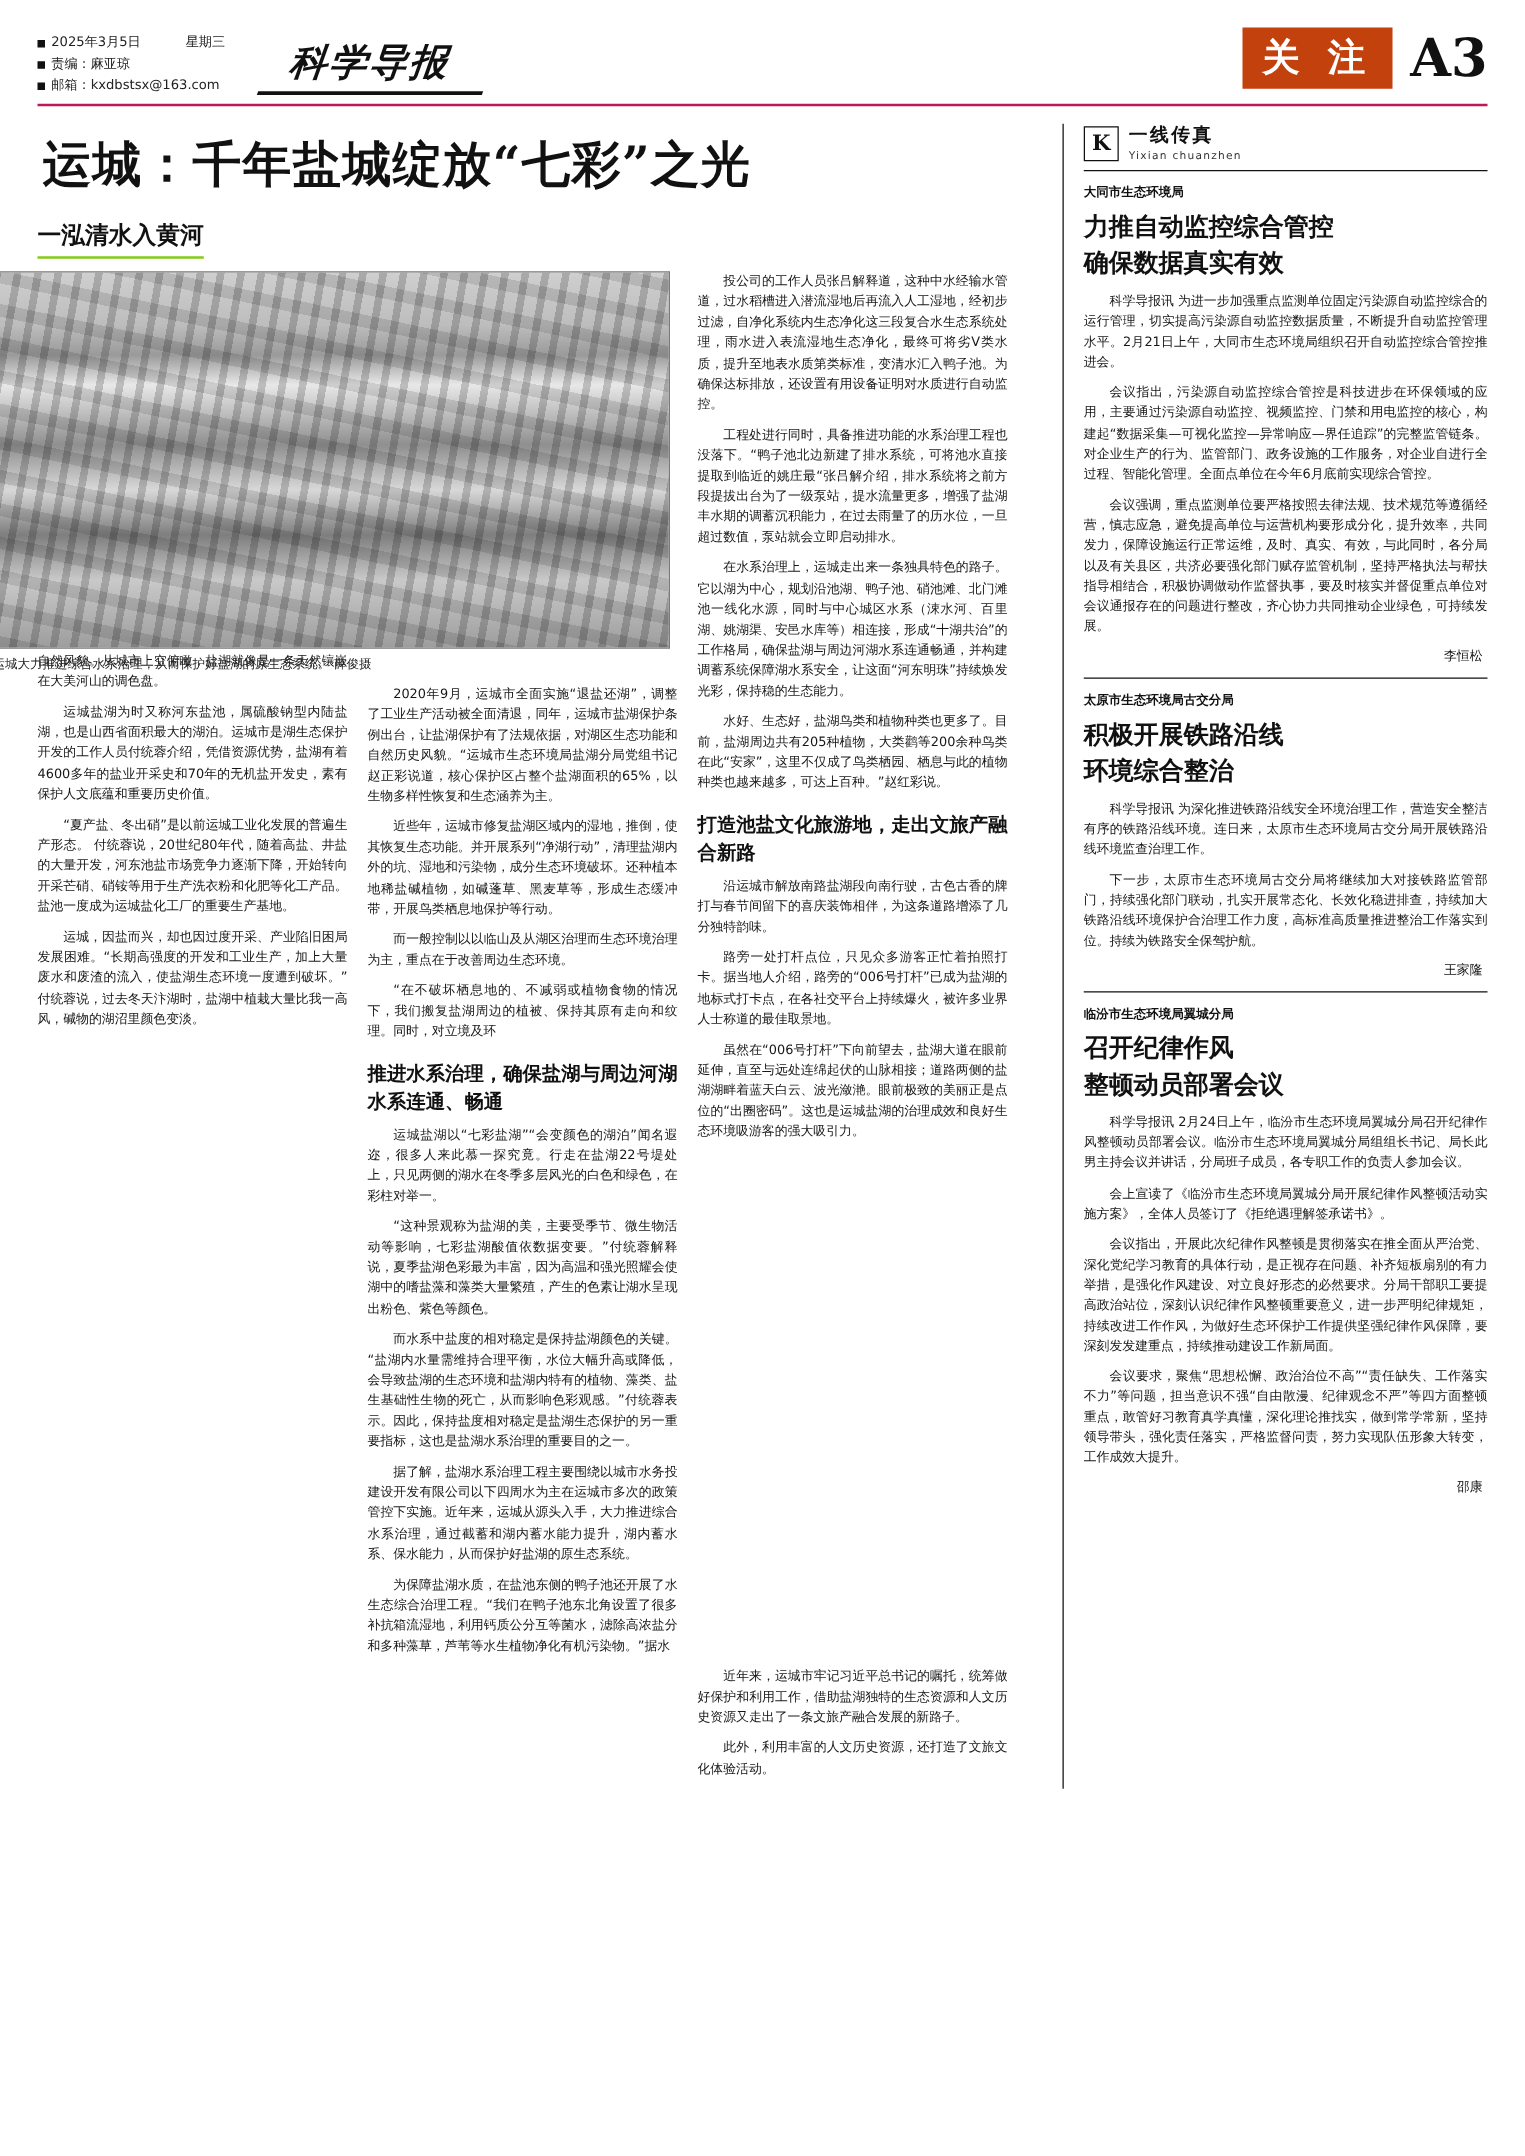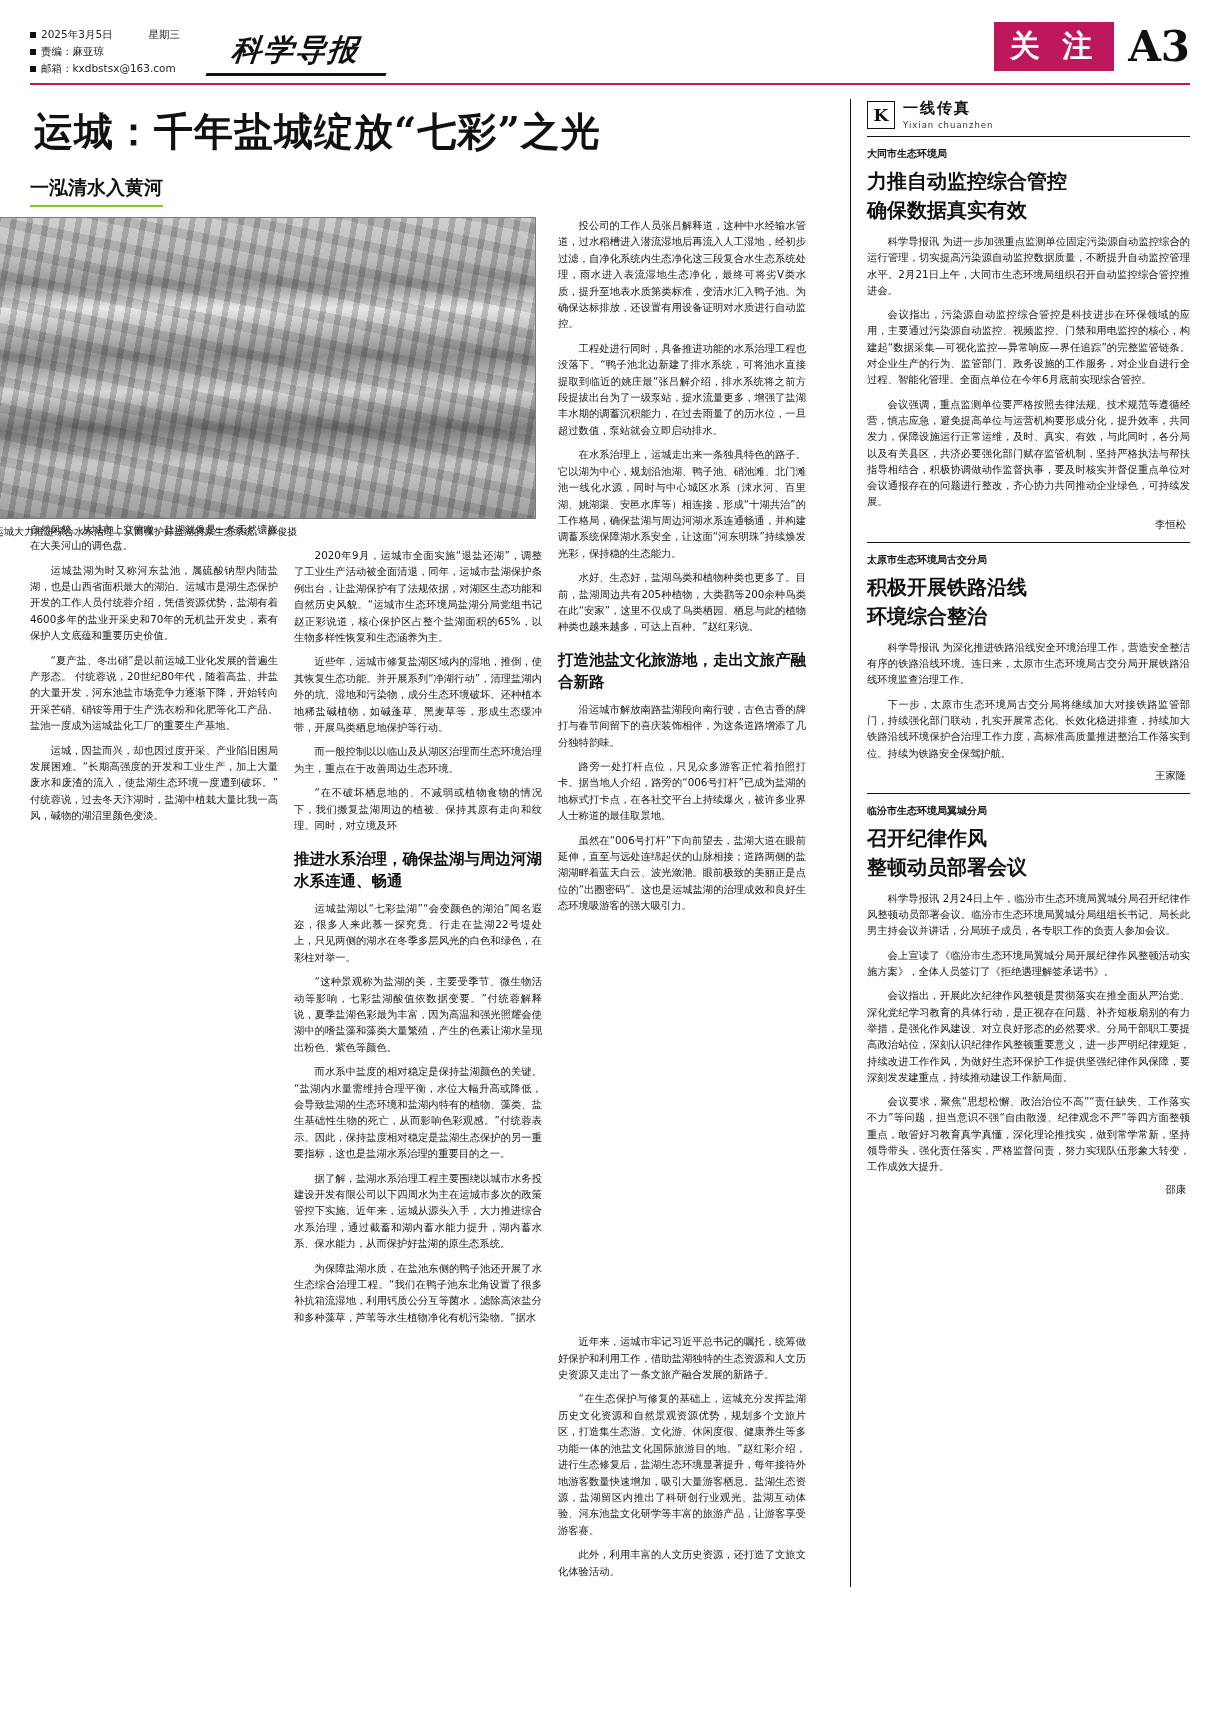--- a/index.html
+++ b/index.html
@@ -14,21 +14,21 @@
   .masthead{display:flex;align-items:flex-start;justify-content:space-between;border-bottom:2px solid #be185d;padding-bottom:6px;text-align:center;}
   .mast-left{display:flex;align-items:flex-start;gap:26px;}
   .mast-meta{font-size:10.5px;line-height:17px;color:#222;padding-top:4px;}
   .mast-meta div{display:flex;align-items:center;gap:5px;white-space:nowrap;}
   .sq{width:6px;height:6px;background:#111;display:inline-block;}
   .mast-meta .sp{display:inline-block;width:26px;}
   .logo{font-family:"DejaVu Serif","Liberation Serif",serif;font-size:30px;font-weight:700;letter-spacing:2px;padding-top:8px;
         font-style:italic;transform:skewX(-6deg);}
   .logo-underline{height:3px;background:#111;width:180px;margin-top:2px;transform:skewX(-20deg);}
   .mast-right{display:flex;align-items:center;gap:14px;}
-  .guanzhu{background:#be185d;color:#fff;font-size:30px;font-weight:700;padding:4px 16px;letter-spacing:6px;
+  .guanzhu{background:#c2410c;color:#fff;font-size:30px;font-weight:700;padding:4px 16px;letter-spacing:6px;
            font-family:"DejaVu Serif","Liberation Serif",serif;}
   .pageno{font-size:42px;font-weight:700;font-family:"DejaVu Serif","Liberation Serif",serif;}
 
   
   .body-grid{display:flex;gap:0;margin-top:14px;}
   .left-col{width:820px;padding-right:18px;box-sizing:border-box;}
   .right-col{width:340px;border-left:1px solid #111;padding-left:16px;box-sizing:border-box;}
 
   .headline{font-family:"DejaVu Serif","Liberation Serif",serif;font-size:39px;font-weight:700;letter-spacing:1px;
             margin:6px 0 16px 4px;}
@@ -142,21 +142,20 @@
           <div class="sec-title">打造池盐文化旅游地，走出文旅产融合新路</div>
           <p>沿运城市解放南路盐湖段向南行驶，古色古香的牌打与春节间留下的喜庆装饰相伴，为这条道路增添了几分独特韵味。</p>
           <p>路旁一处打杆点位，只见众多游客正忙着拍照打卡。据当地人介绍，路旁的“006号打杆”已成为盐湖的地标式打卡点，在各社交平台上持续爆火，被许多业界人士称道的最佳取景地。</p>
           <p>虽然在“006号打杆”下向前望去，盐湖大道在眼前延伸，直至与远处连绵起伏的山脉相接；道路两侧的盐湖湖畔着蓝天白云、波光潋滟。眼前极致的美丽正是点位的“出圈密码”。这也是运城盐湖的治理成效和良好生态环境吸游客的强大吸引力。</p>
         </div>
       </div>
 
       <div class="cols3" style="margin-top:0">
         <div class="col" style="margin-left:528px">
           <p>近年来，运城市牢记习近平总书记的嘱托，统筹做好保护和利用工作，借助盐湖独特的生态资源和人文历史资源又走出了一条文旅产融合发展的新路子。</p>
-          <p>“在生态保护与修复的基础上，运城充分发挥盐湖历史文化资源和自然景观资源优势，规划多个文旅片区，打造集生态游、文化游、休闲度假、健康养生等多功能一体的池盐文化国际旅游目的地。”赵红彩介绍，进行生态修复后，盐湖生态环境显著提升，每年接待外地游客数量快速增加，吸引大量游客栖息。盐湖生态资源，盐湖留区内推出了科研创行业观光、盐湖互动体验、河东池盐文化研学等丰富的旅游产品，让游客享受游客赛。</p>
           <p>此外，利用丰富的人文历史资源，还打造了文旅文化体验活动。</p>
 
         </div>
       </div>
     </div>
 
     <div class="right-col">
       <div class="kicker">
         <div class="kbox">K</div>
         <div>

